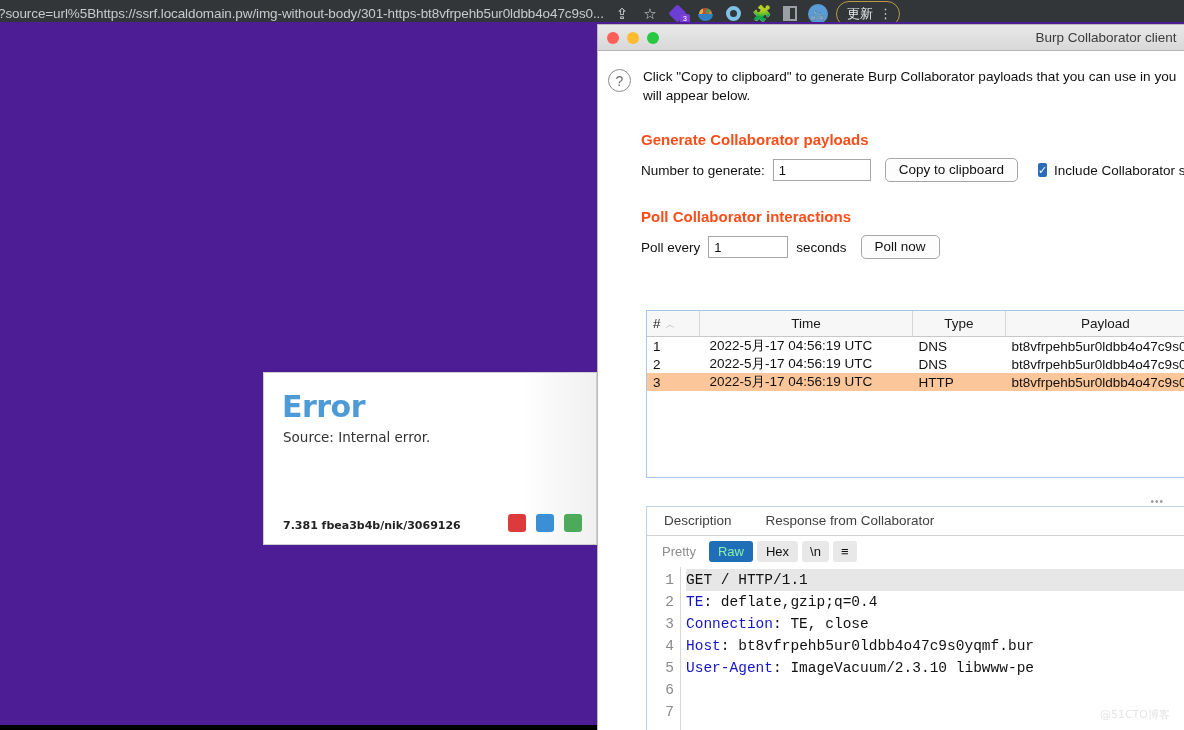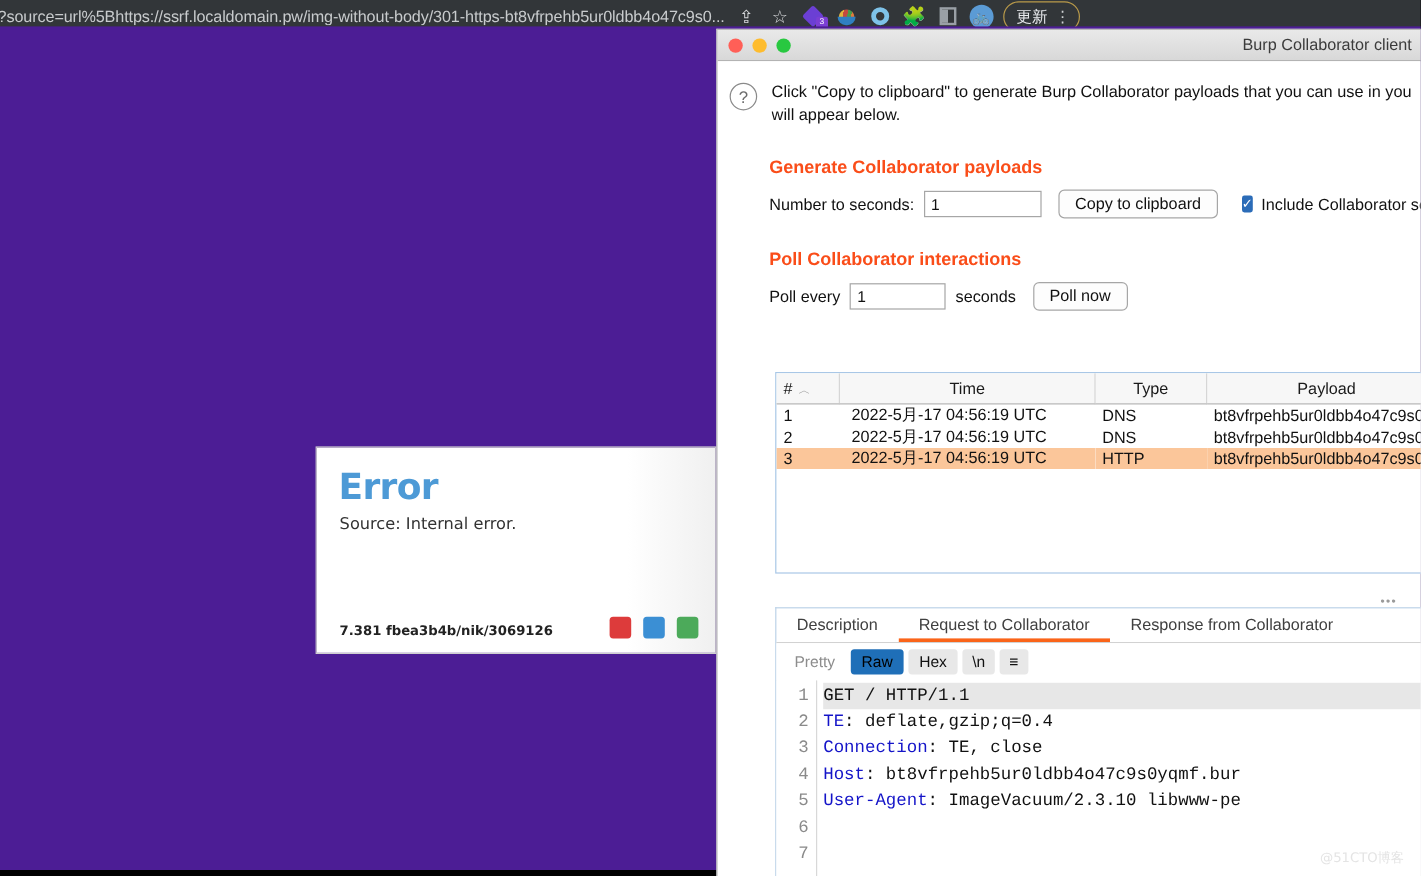--- a/index.html
+++ b/index.html
@@ -196,21 +196,21 @@
     border-bottom: 3px solid transparent; cursor: pointer; white-space: nowrap;
   }
   .tab.active { border-bottom-color: #fa6419; }
 
   .editbar { display: flex; align-items: center; gap: 4px; padding: 5px 6px; background: #fff; }
   .seg {
     font-size: 13px; padding: 2px 9px; border-radius: 3px; background: #e8e8e8; color: #111;
     cursor: pointer; line-height: 17px;
   }
   .seg.off { color: #8d8d8d; background: transparent; }
-  .seg.on { background: #1f6fb8; color: #000000; }
+  .seg.on { background: #1f6fb8; color: #86efac; }
   .seg.ico { padding: 2px 8px; }
 
   .code-area { display: flex; background: #fff; height: 184px; }
   .gutter {
     width: 27px; text-align: right; padding: 2px 6px 0 0;
     font-family: "Liberation Mono", monospace; font-size: 14.5px; color: #8a8a8a;
     line-height: 22px; flex: 0 0 auto;
   }
   .code {
     flex: 1; border-left: 1px solid #d8d8d8; padding: 2px 0 0 5px;
@@ -299,21 +299,21 @@
         <div class="qmark">?</div>
         <div class="help-text">
           <span>Click "Copy to clipboard" to generate Burp Collaborator payloads that you can use in you</span>
           <span class="l2">will appear below.</span>
         </div>
       </div>
 
       <div class="section-h">Generate Collaborator payloads</div>
 
       <div class="ctl-row">
-        <span class="ctl-label">Number to seconds:</span>
+        <span class="ctl-label">Number to generate:</span>
         <input class="txt-input" style="width: 98px; margin-left: 8px;" value="1">
         <button class="btn" style="margin-left:14px;">Copy to clipboard</button>
         <span class="cbx" style="margin-left:20px;">✓</span>
         <span class="ctl-label" style="margin-left:7px;">Include Collaborator se</span>
       </div>
 
       <div class="section-h">Poll Collaborator interactions</div>
 
       <div class="ctl-row">
         <span class="ctl-label">Poll every</span>
@@ -355,21 +355,20 @@
             </tr>
           </tbody>
         </table>
       </div>
 
       <div class="splitter-dots">•••</div>
 
       <div class="tabs-wrap">
         <div class="tabstrip">
           <div class="tab">Description</div>
-          <div class="tab active">Request to Collaborator</div>
           <div class="tab">Response from Collaborator</div>
         </div>
 
         <div class="editbar">
           <span class="seg off">Pretty</span>
           <span class="seg on">Raw</span>
           <span class="seg">Hex</span>
           <span class="seg ico">\n</span>
           <span class="seg ico">≡</span>
         </div>

